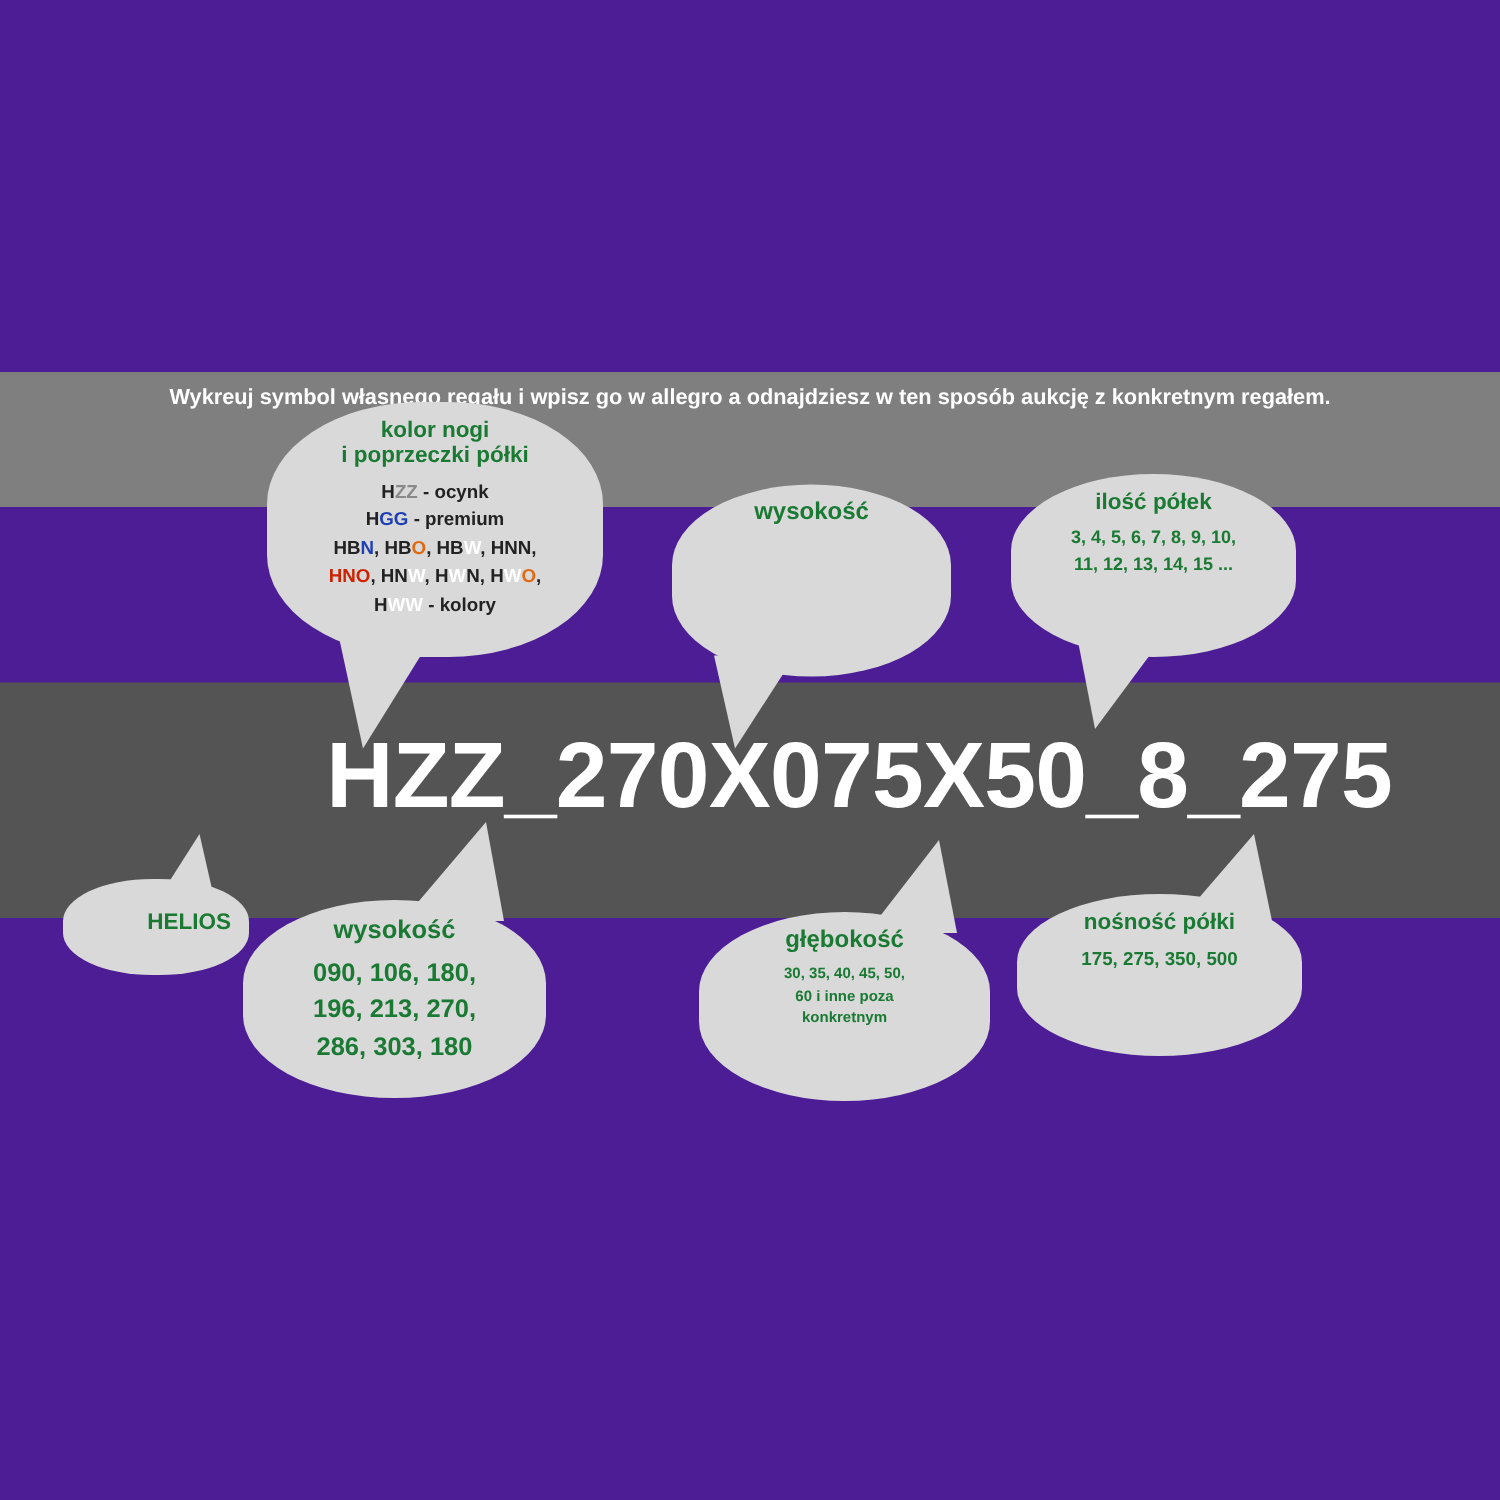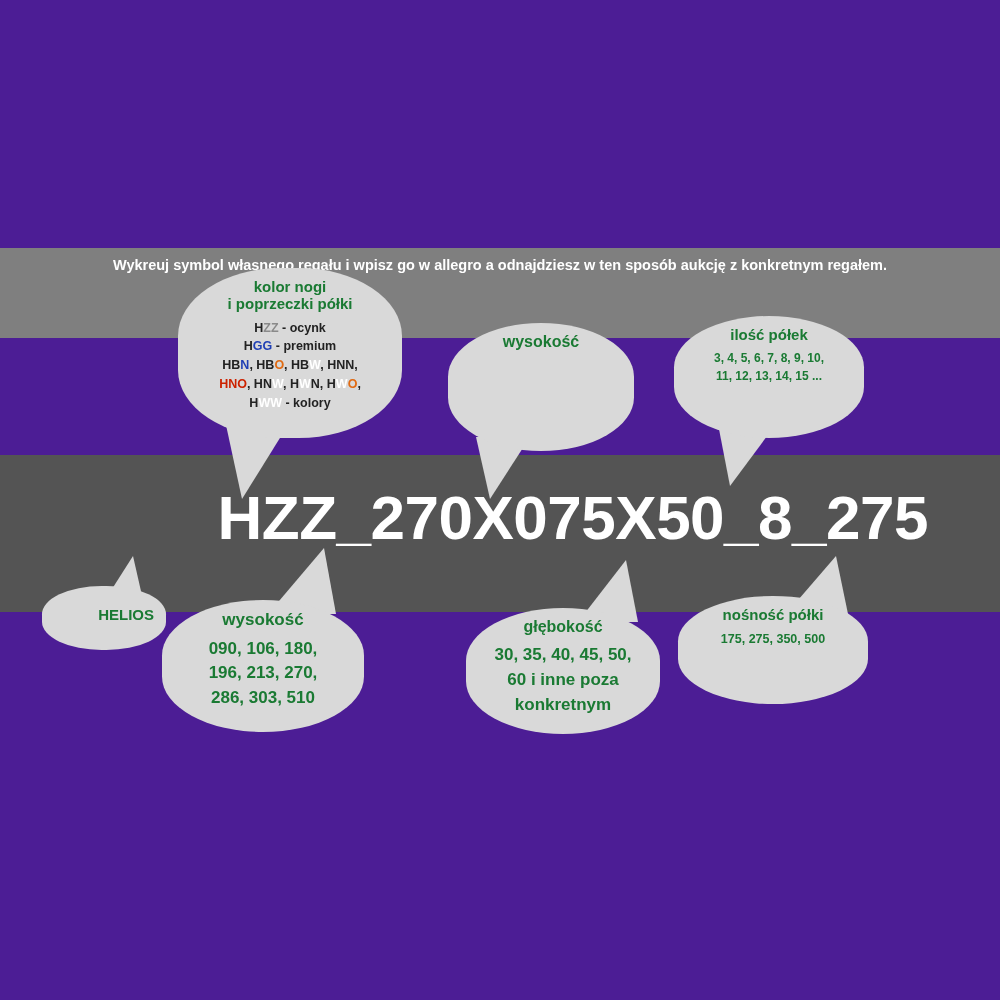--- a/index.html
+++ b/index.html
@@ -136,21 +136,21 @@
     width: 202px; height: 132px;
   }
   #bubble-wysokosc .b-title { font-size: 17px; }
   #bubble-wysokosc .b-body { font-size: 17px; }
 
   #bubble-glebokosc {
     left: 466px; top: 608px;
     width: 194px; height: 126px;
   }
   #bubble-glebokosc .b-title { font-size: 16px; }
-  #bubble-glebokosc .b-body { font-size: 17px; }
+  #bubble-glebokosc .b-body { font-size: 10px; }
 
   #bubble-nosnosc {
     left: 678px; top: 596px;
     width: 190px; height: 108px;
   }
   #bubble-nosnosc .b-title { font-size: 15px; }
   #bubble-nosnosc .b-body { font-size: 12.5px; }
   
   #tail-kolor { left: 226px; top: 425px; border-left: 16px solid transparent; border-right: 46px solid transparent; border-top: 74px solid #d9d9d9; }
   
@@ -218,21 +218,21 @@
 
   <div class="bubble" id="bubble-helios">
     <div class="b-title">HELIOS</div>
   </div>
 
   <div class="bubble" id="bubble-wysokosc">
     <div class="b-title">wysokość</div>
     <div class="b-body">
       <div>090, 106, 180,</div>
       <div>196, 213, 270,</div>
-      <div>286, 303, 510</div>
+      <div>286, 303, 180</div>
     </div>
   </div>
 
   <div class="bubble" id="bubble-glebokosc">
     <div class="b-title">głębokość</div>
     <div class="b-body">
       <div>30, 35, 40, 45, 50,</div>
       <div>60 i inne poza</div>
       <div>konkretnym</div>
     </div>

